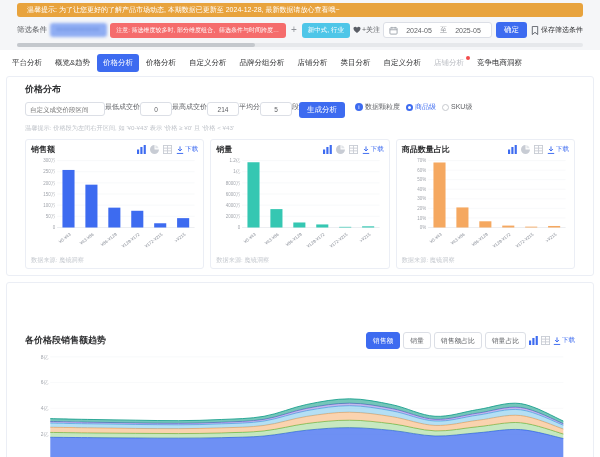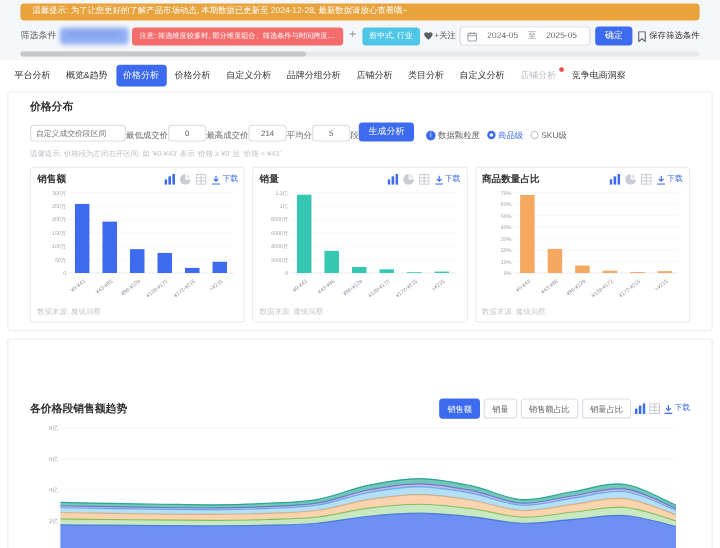--- a/index.html
+++ b/index.html
@@ -18,27 +18,27 @@
   .right-cluster{margin-left:auto;display:flex;align-items:center;gap:4px;}
   .date-range{display:flex;align-items:center;gap:3px;background:#fff;border:1px solid #dcdfe6;border-radius:3px;padding:2px 5px;}
   .date-input{border:none;outline:none;width:36px;font-size:7px;color:#606266;text-align:center;background:transparent;padding:0;}
   .date-sep{color:#909399;font-size:7px;}
   .btn-primary{background:#3d6bf0;color:#fff;border:none;border-radius:3px;padding:3px 8px;font-size:7.5px;cursor:pointer;white-space:nowrap;}
   .save-filter{display:flex;align-items:center;gap:2px;color:#303133;font-size:7px;cursor:pointer;white-space:nowrap;}
   .scrollbar{height:4px;background:#e6e8eb;border-radius:2px;margin:5px 0 1px;}
   .scroll-handle{width:42%;height:100%;background:#c4c8cd;border-radius:2px;}
   .content{padding:3px 6px 0;background:#fff;}
   .tabs{display:flex;gap:1px;margin:1px 0 4px;}
-  .tab{padding:4px 6px;border-radius:3px;color:#303133;font-size:7.5px;cursor:pointer;white-space:nowrap;position:relative;font-family:Liberation Mono, monospace;}
+  .tab{padding:4px 6px;border-radius:3px;color:#303133;font-size:7.5px;cursor:pointer;white-space:nowrap;position:relative;}
   .tab.active{background:#3d6bf0;color:#fff;}
   .tab.muted{color:#b9bcc2;}
   .dot{position:absolute;top:2px;right:0;width:4px;height:4px;background:#f24b4b;border-radius:50%;}
   .section{border:1px solid #ebeef5;border-radius:3px;padding:6px 18px;background:#fff;}
   .section-title{font-size:9px;font-weight:bold;color:#303133;}
-  .controls{display:flex;align-items:flex-end;gap:0;margin-top:6px;font-size:7px;color:#606266;flex-wrap:nowrap;}
+  .controls{display:flex;align-items:flex-start;gap:0;margin-top:6px;font-size:7px;color:#606266;flex-wrap:nowrap;}
   .input-sm{border:1px solid #dcdfe6;border-radius:3px;padding:2.5px 4px;font-size:6.5px;color:#606266;background:#fff;outline:none;}
   .input-range{width:70px;}
   .input-num{width:22px;text-align:center;}
   .gran-label{display:flex;align-items:center;gap:2px;margin-left:10px;color:#606266;}
   .info-icon{width:8px;height:8px;border-radius:50%;background:#3d6bf0;color:#fff;font-size:6px;line-height:8px;text-align:center;display:inline-block;}
   .radio{display:inline-flex;align-items:center;gap:2px;cursor:pointer;margin-left:6px;color:#606266;}
   .radio-circle{width:7px;height:7px;border:1px solid #c6c9ce;border-radius:50%;box-sizing:border-box;background:#fff;}
   .radio.selected{color:#3d6bf0;}
   .radio.selected .radio-circle{border:2.2px solid #3d6bf0;}
   .note{font-size:6.2px;color:#bfc3c9;margin-top:6px;}

